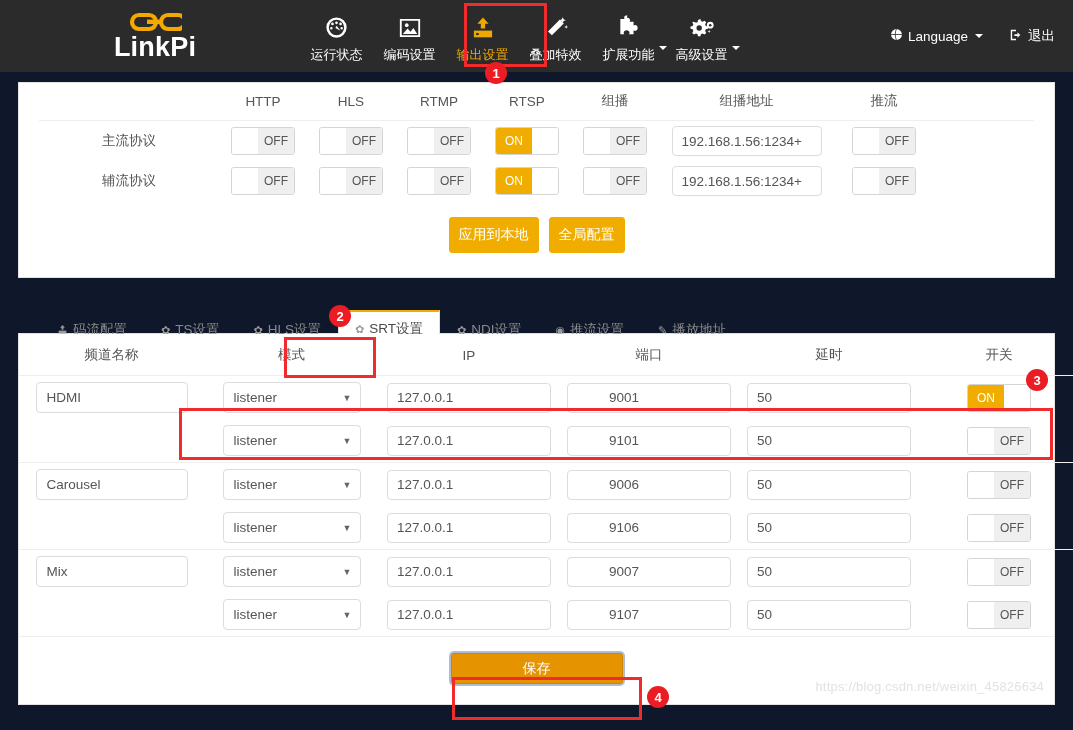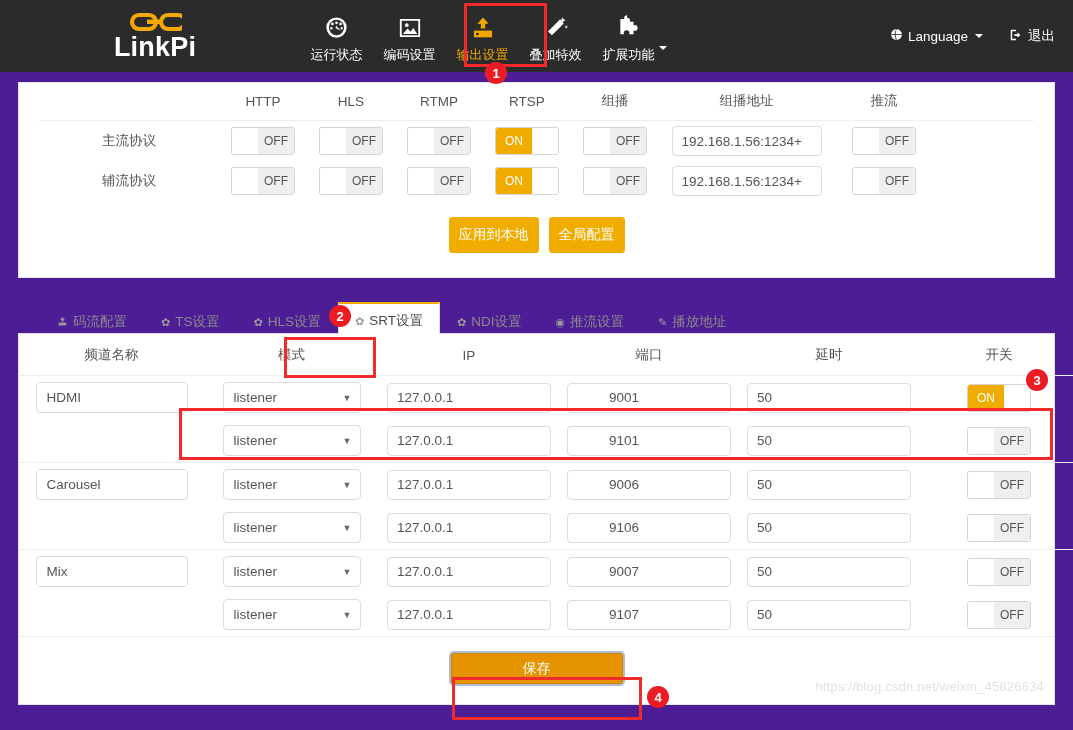--- a/index.html
+++ b/index.html
@@ -3,21 +3,21 @@
 <meta charset="utf-8">
 <style>
   * { box-sizing: border-box; }
   html, body {
     margin: 0; padding: 0;
     width: 1073px; height: 730px;
     background: #f0f0f0;
     font-family: "Liberation Sans", "DejaVu Sans", sans-serif;
     overflow: hidden;
   }
-  .page { position: relative; width: 1073px; height: 730px; background: #4c1d95; }
+  .page { position: relative; width: 1073px; height: 730px; background: #0f172a; }
 
   
   .navbar {
     position: relative;
     height: 72px;
     background: #2b2b2b;
     display: flex;
     align-items: stretch;
   }
   .brand {
@@ -137,21 +137,21 @@
     height: 38px;
   }
   .tab {
     display: flex; align-items: center; gap: 5px;
     font-size: 13.5px; color: #8a8a8a;
     padding: 8px 16px 9px 16px;
     cursor: pointer; white-space: nowrap;
     background: transparent;
     border: 1px solid transparent;
     border-bottom: none;
-    position: relative; top: 7px;
+    position: relative; top: 15px;
   }
   .tab.active {
     color: #4a4a4a;
     background: #ffffff;
     border: 1px solid #e0e0e0;
     border-bottom: 1px solid #ffffff;
     border-top: 2px solid #f0ad00;
   }
   .tab .ticon { font-size: 11px; color: #9a9a9a; line-height:1; }
 
@@ -290,20 +290,33 @@
       <div class="nav-item">
         <span class="ni-icon">
           <svg width="26" height="26" viewBox="0 0 24 24">
               <path d="M10.3 2.6c1.5 0 2.7 1 2.7 2.3 0 .5-.2.9-.4 1.3h3.6v3.5c.4-.3.9-.5 1.4-.5 1.4 0 2.4 1.2 2.4 2.7s-1 2.7-2.4 2.7c-.5 0-1-.2-1.4-.5v3.7H12c.3-.4.5-.9.5-1.4 0-1.4-1.2-2.4-2.7-2.4s-2.7 1-2.7 2.4c0 .5.2 1 .5 1.4H4v-14h3.9c-.2-.4-.4-.8-.4-1.3 0-1.3 1.2-2.3 2.8-2.3z"></path>
             </svg>
         </span>
         <span class="ni-label">扩展功能</span>
         <span class="caret" style="position:absolute;margin-left:68px;margin-top:20px;"></span>
       </div>
 
+      <div class="nav-item">
+        <span class="ni-icon">
+          <svg width="26" height="26" viewBox="0 0 24 24">
+              <path d="M9.4 3.2l.4 2 1.5.6 1.8-1 1.6 1.6-1 1.8.6 1.5 2 .4v2.3l-2 .4-.6 1.5 1 1.8-1.6 1.6-1.8-1-1.5.6-.4 2H7.1l-.4-2-1.5-.6-1.8 1-1.6-1.6 1-1.8-.6-1.5-2-.4v-2.3l2-.4.6-1.5-1-1.8L3.4 5.8l1.8 1 1.5-.6.4-2z" transform="translate(1.2,0.4)"></path>
+              <circle cx="9.4" cy="12" r="2.5" fill="#2b2b2b"></circle>
+              <path d="M18.6 13.4l.3 1.3 1.2.4-1.2.4-.3 1.3-.4-1.3-1.2-.4 1.2-.4z"></path>
+              <circle cx="19.6" cy="9.4" r="3.1"></circle>
+              <circle cx="19.6" cy="9.4" r="1.2" fill="#2b2b2b"></circle>
+            </svg>
+        </span>
+        <span class="ni-label">高级设置</span>
+        <span class="caret" style="position:absolute;margin-left:68px;margin-top:20px;"></span>
+      </div>
     </div>
 
     <div class="nav-right">
       <div class="nr-link">
         <span>
           <svg width="13" height="13" viewBox="0 0 24 24" fill="#fff">
               <circle cx="12" cy="12" r="10"></circle>
               <path d="M12 2c-3 3-3 17 0 20M2 12h20" stroke="#2b2b2b" stroke-width="1.5" fill="none"></path>
             </svg>
         </span>

